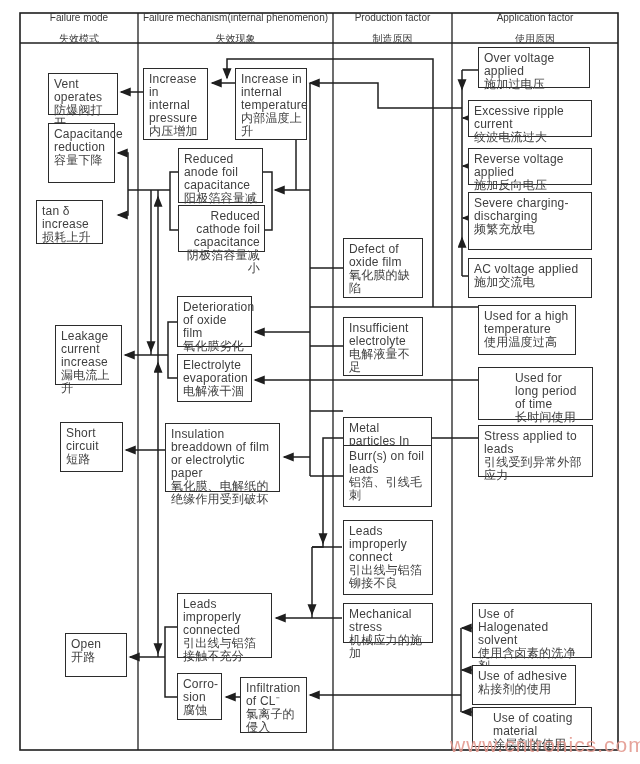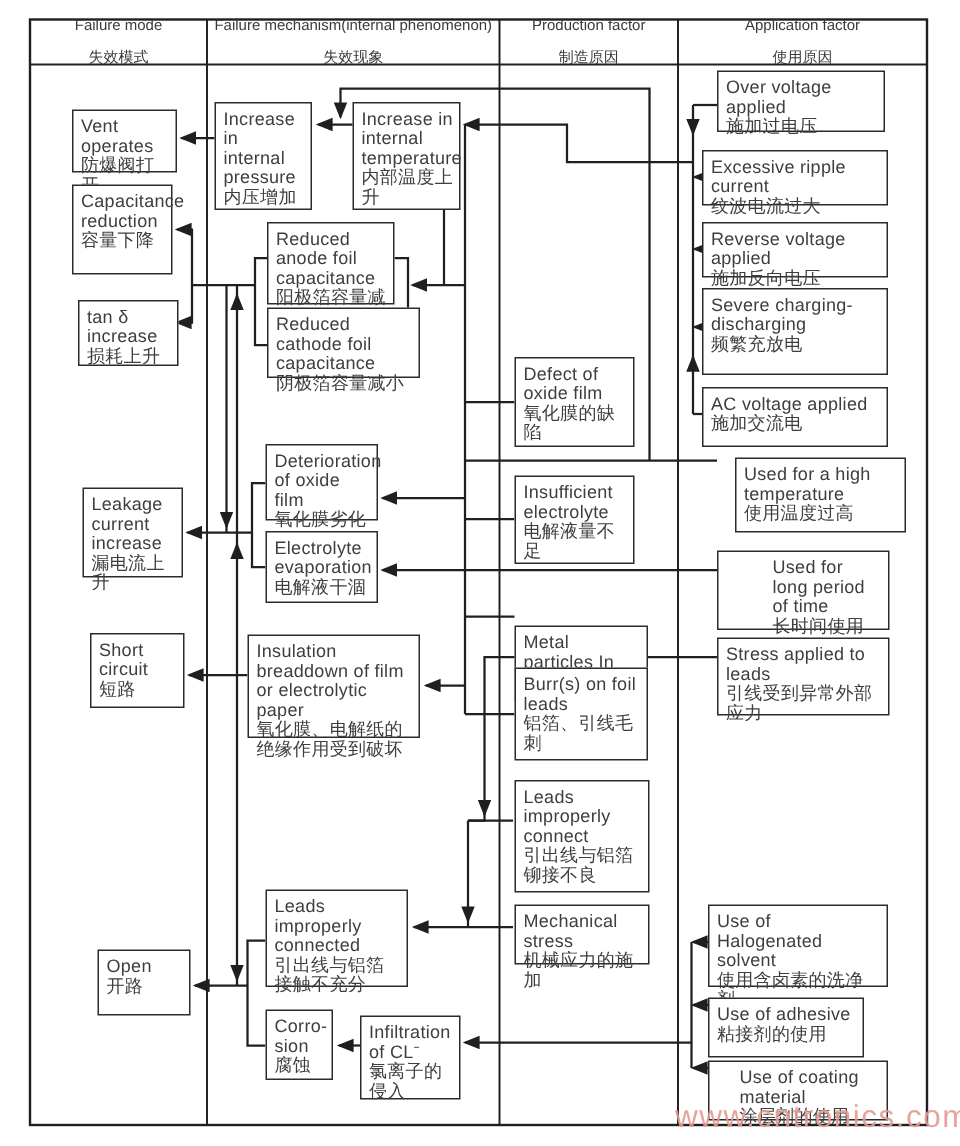--- a/index.html
+++ b/index.html
@@ -107,21 +107,21 @@
     </div>
   <div id="boxes">
       <div class="box" style="left: 48px; top: 73px; width: 70px; height: 42px;">
         <span class="en">Vent operates</span>
         <span class="cn">防爆阀打开</span>
       </div>
       <div class="box" style="left: 48px; top: 123px; width: 67px; height: 60px;">
         <span class="en">Capacitance reduction</span>
         <span class="cn">容量下降</span>
       </div>
-      <div class="box" style="left: 52px; top: 200px; width: 67px; height: 44px;">
+      <div class="box" style="left: 36px; top: 200px; width: 67px; height: 44px;">
         <span class="en">tan δ increase</span>
         <span class="cn">损耗上升</span>
       </div>
       <div class="box" style="left: 55px; top: 325px; width: 67px; height: 60px;">
         <span class="en">Leakage current increase</span>
         <span class="cn">漏电流上升</span>
       </div>
       <div class="box" style="left: 60px; top: 422px; width: 63px; height: 50px;">
         <span class="en">Short circuit</span>
         <span class="cn">短路</span>
@@ -135,21 +135,21 @@
         <span class="cn">内压增加</span>
       </div>
       <div class="box" style="left: 235px; top: 68px; width: 72px; height: 72px;">
         <span class="en">Increase in internal temperature</span>
         <span class="cn">内部温度上升</span>
       </div>
       <div class="box" style="left: 178px; top: 148px; width: 85px; height: 55px;">
         <span class="en">Reduced anode foil capacitance</span>
         <span class="cn">阳极箔容量减小</span>
       </div>
-      <div class="box" style="left: 178px; top: 205px; width: 102px; height: 47px;">
+      <div class="box" style="left: 178px; top: 205px; width: 87px; height: 47px; text-align: right;">
         <span class="en">Reduced cathode foil capacitance</span>
         <span class="cn">阴极箔容量减小</span>
       </div>
       <div class="box" style="left: 177px; top: 296px; width: 75px; height: 51px;">
         <span class="en">Deterioration of oxide film</span>
         <span class="cn">氧化膜劣化</span>
       </div>
       <div class="box" style="left: 177px; top: 354px; width: 75px; height: 48px;">
         <span class="en">Electrolyte evaporation</span>
         <span class="cn">电解液干涸</span>
@@ -207,21 +207,21 @@
         <span class="cn">施加反向电压</span>
       </div>
       <div class="box" style="left: 468px; top: 192px; width: 124px; height: 58px;">
         <span class="en">Severe charging-discharging</span>
         <span class="cn">频繁充放电</span>
       </div>
       <div class="box" style="left: 468px; top: 258px; width: 124px; height: 40px;">
         <span class="en">AC voltage applied</span>
         <span class="cn">施加交流电</span>
       </div>
-      <div class="box" style="left: 478px; top: 305px; width: 114px; height: 50px; margin-left: 12px;">
+      <div class="box" style="left: 478px; top: 305px; width: 98px; height: 50px;">
         <span class="en">Used for a high temperature</span>
         <span class="cn">使用温度过高</span>
       </div>
       <div class="box" style="left: 478px; top: 367px; width: 115px; height: 53px; padding-left: 36px;">
         <span class="en">Used for long period of time</span>
         <span class="cn">长时间使用</span>
       </div>
       <div class="box" style="left: 478px; top: 425px; width: 115px; height: 52px;">
         <span class="en">Stress applied to leads</span>
         <span class="cn">引线受到异常外部应力</span>

